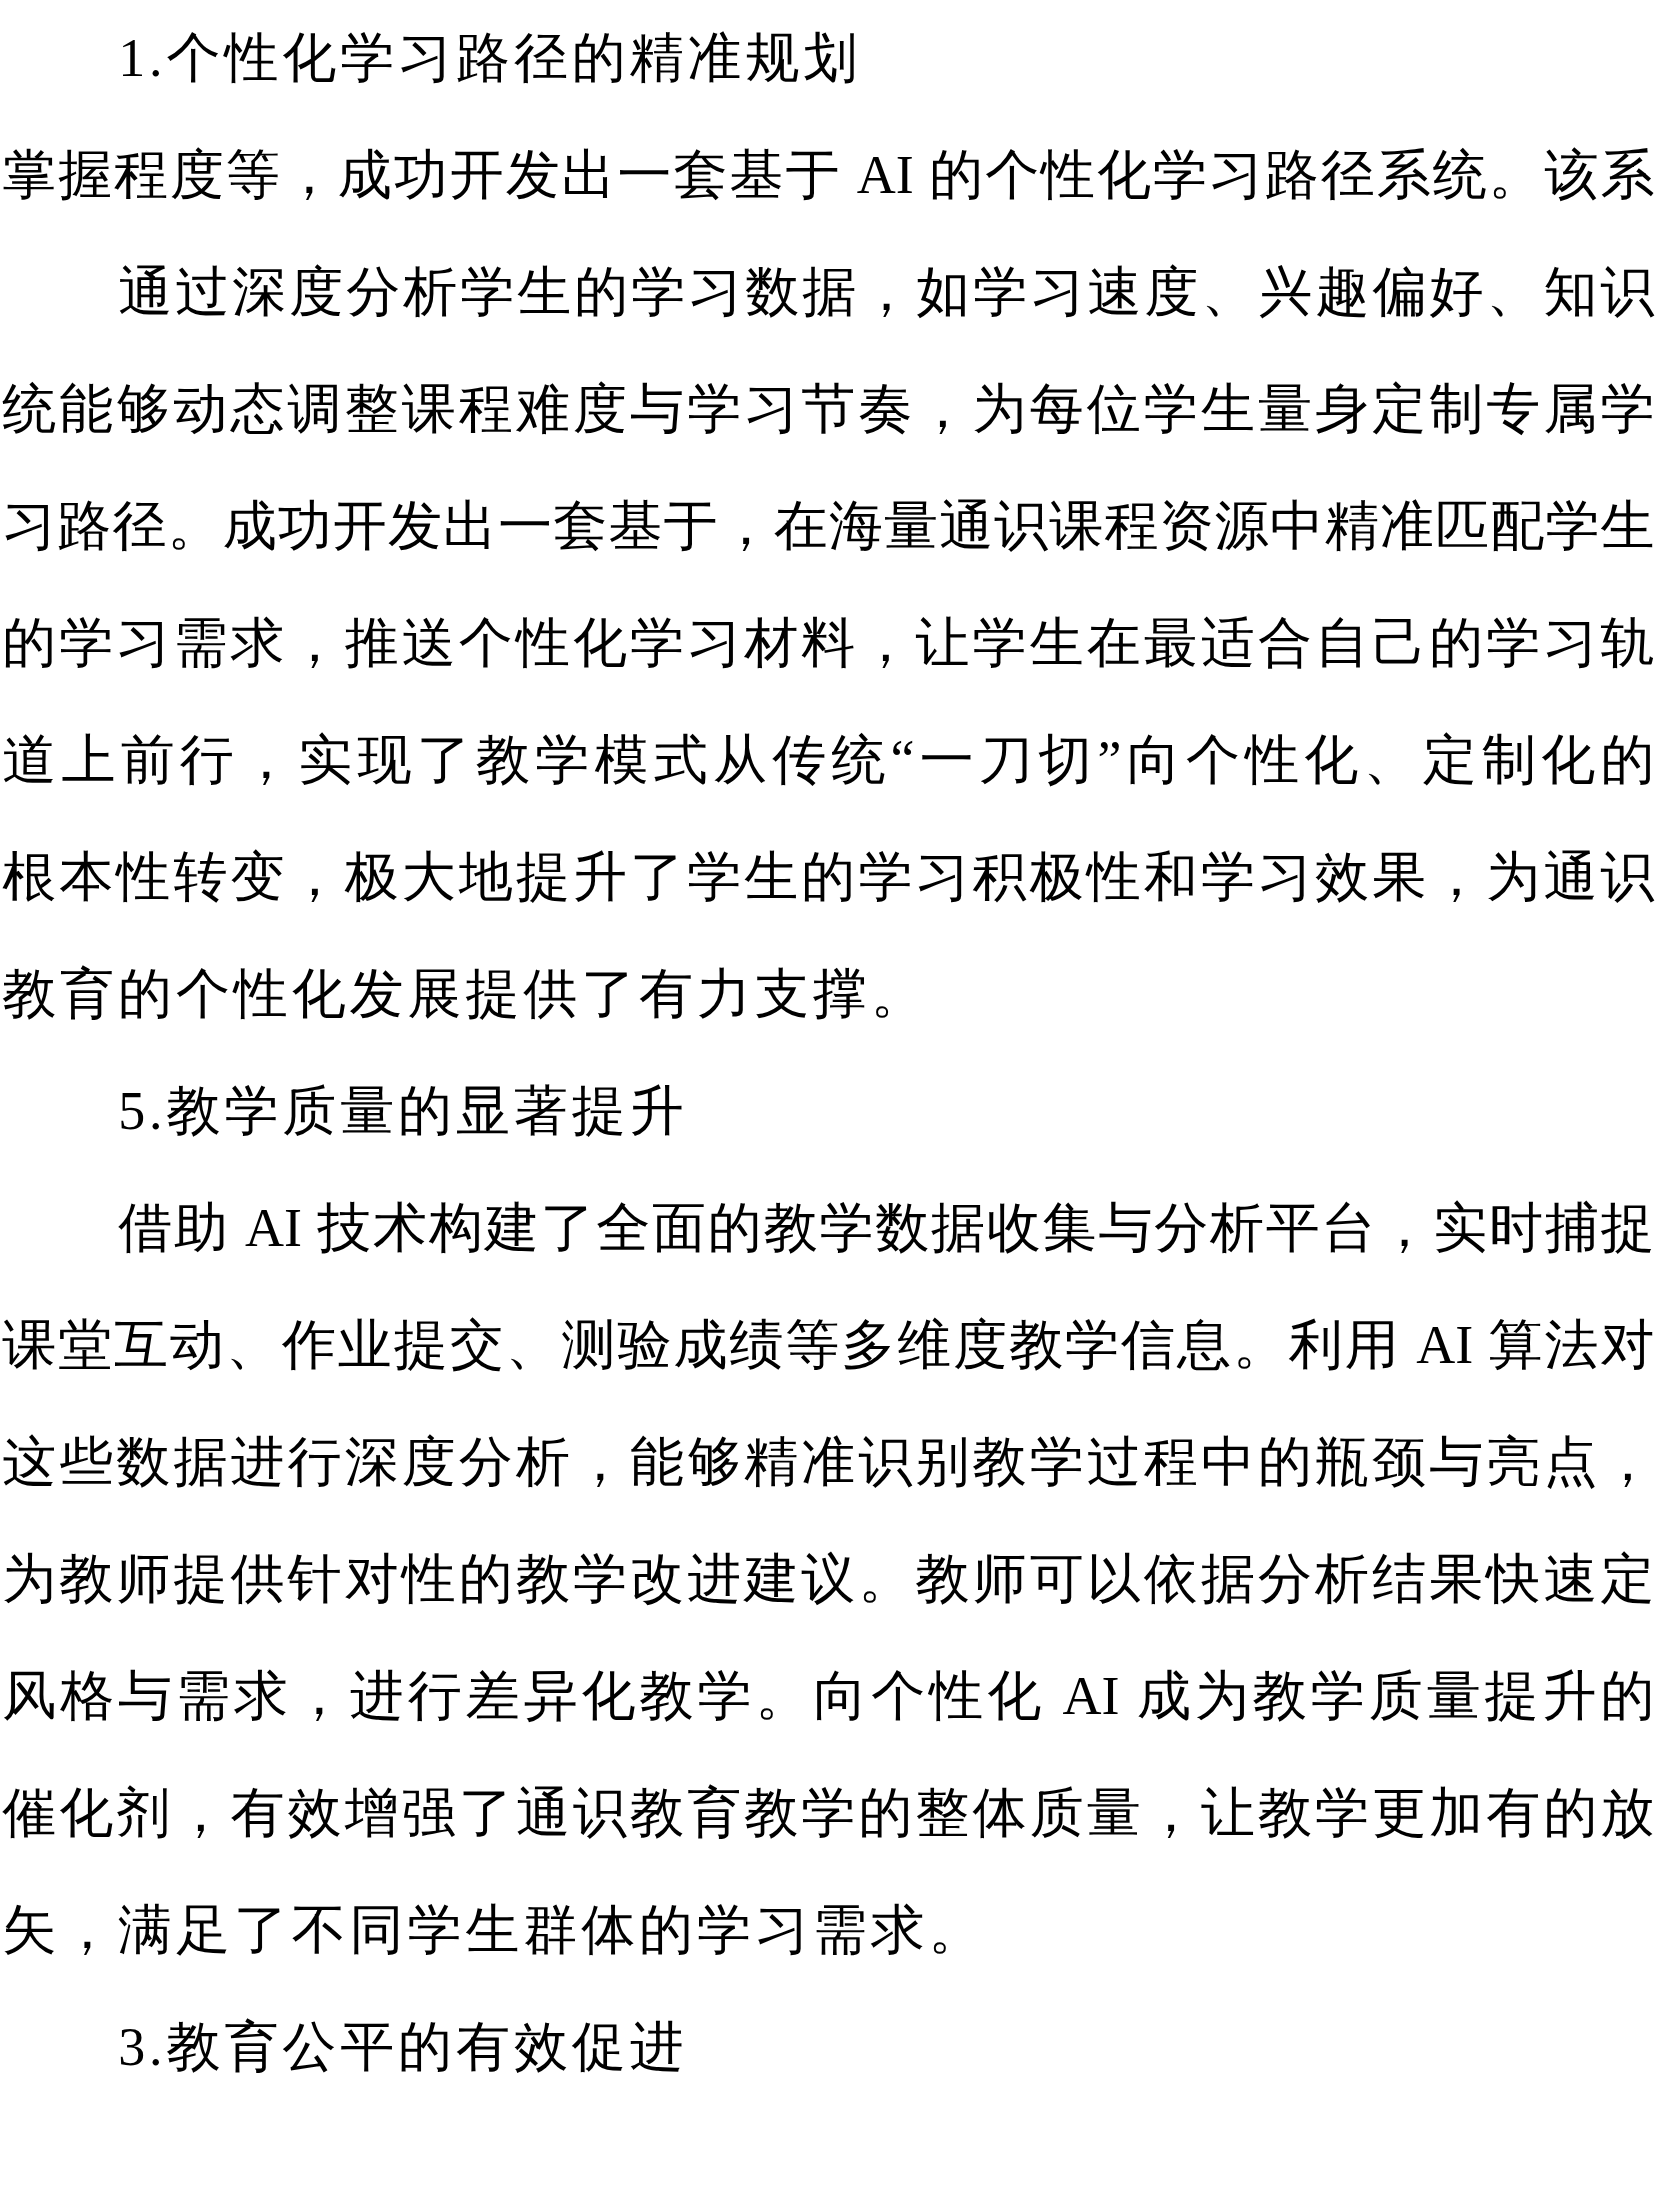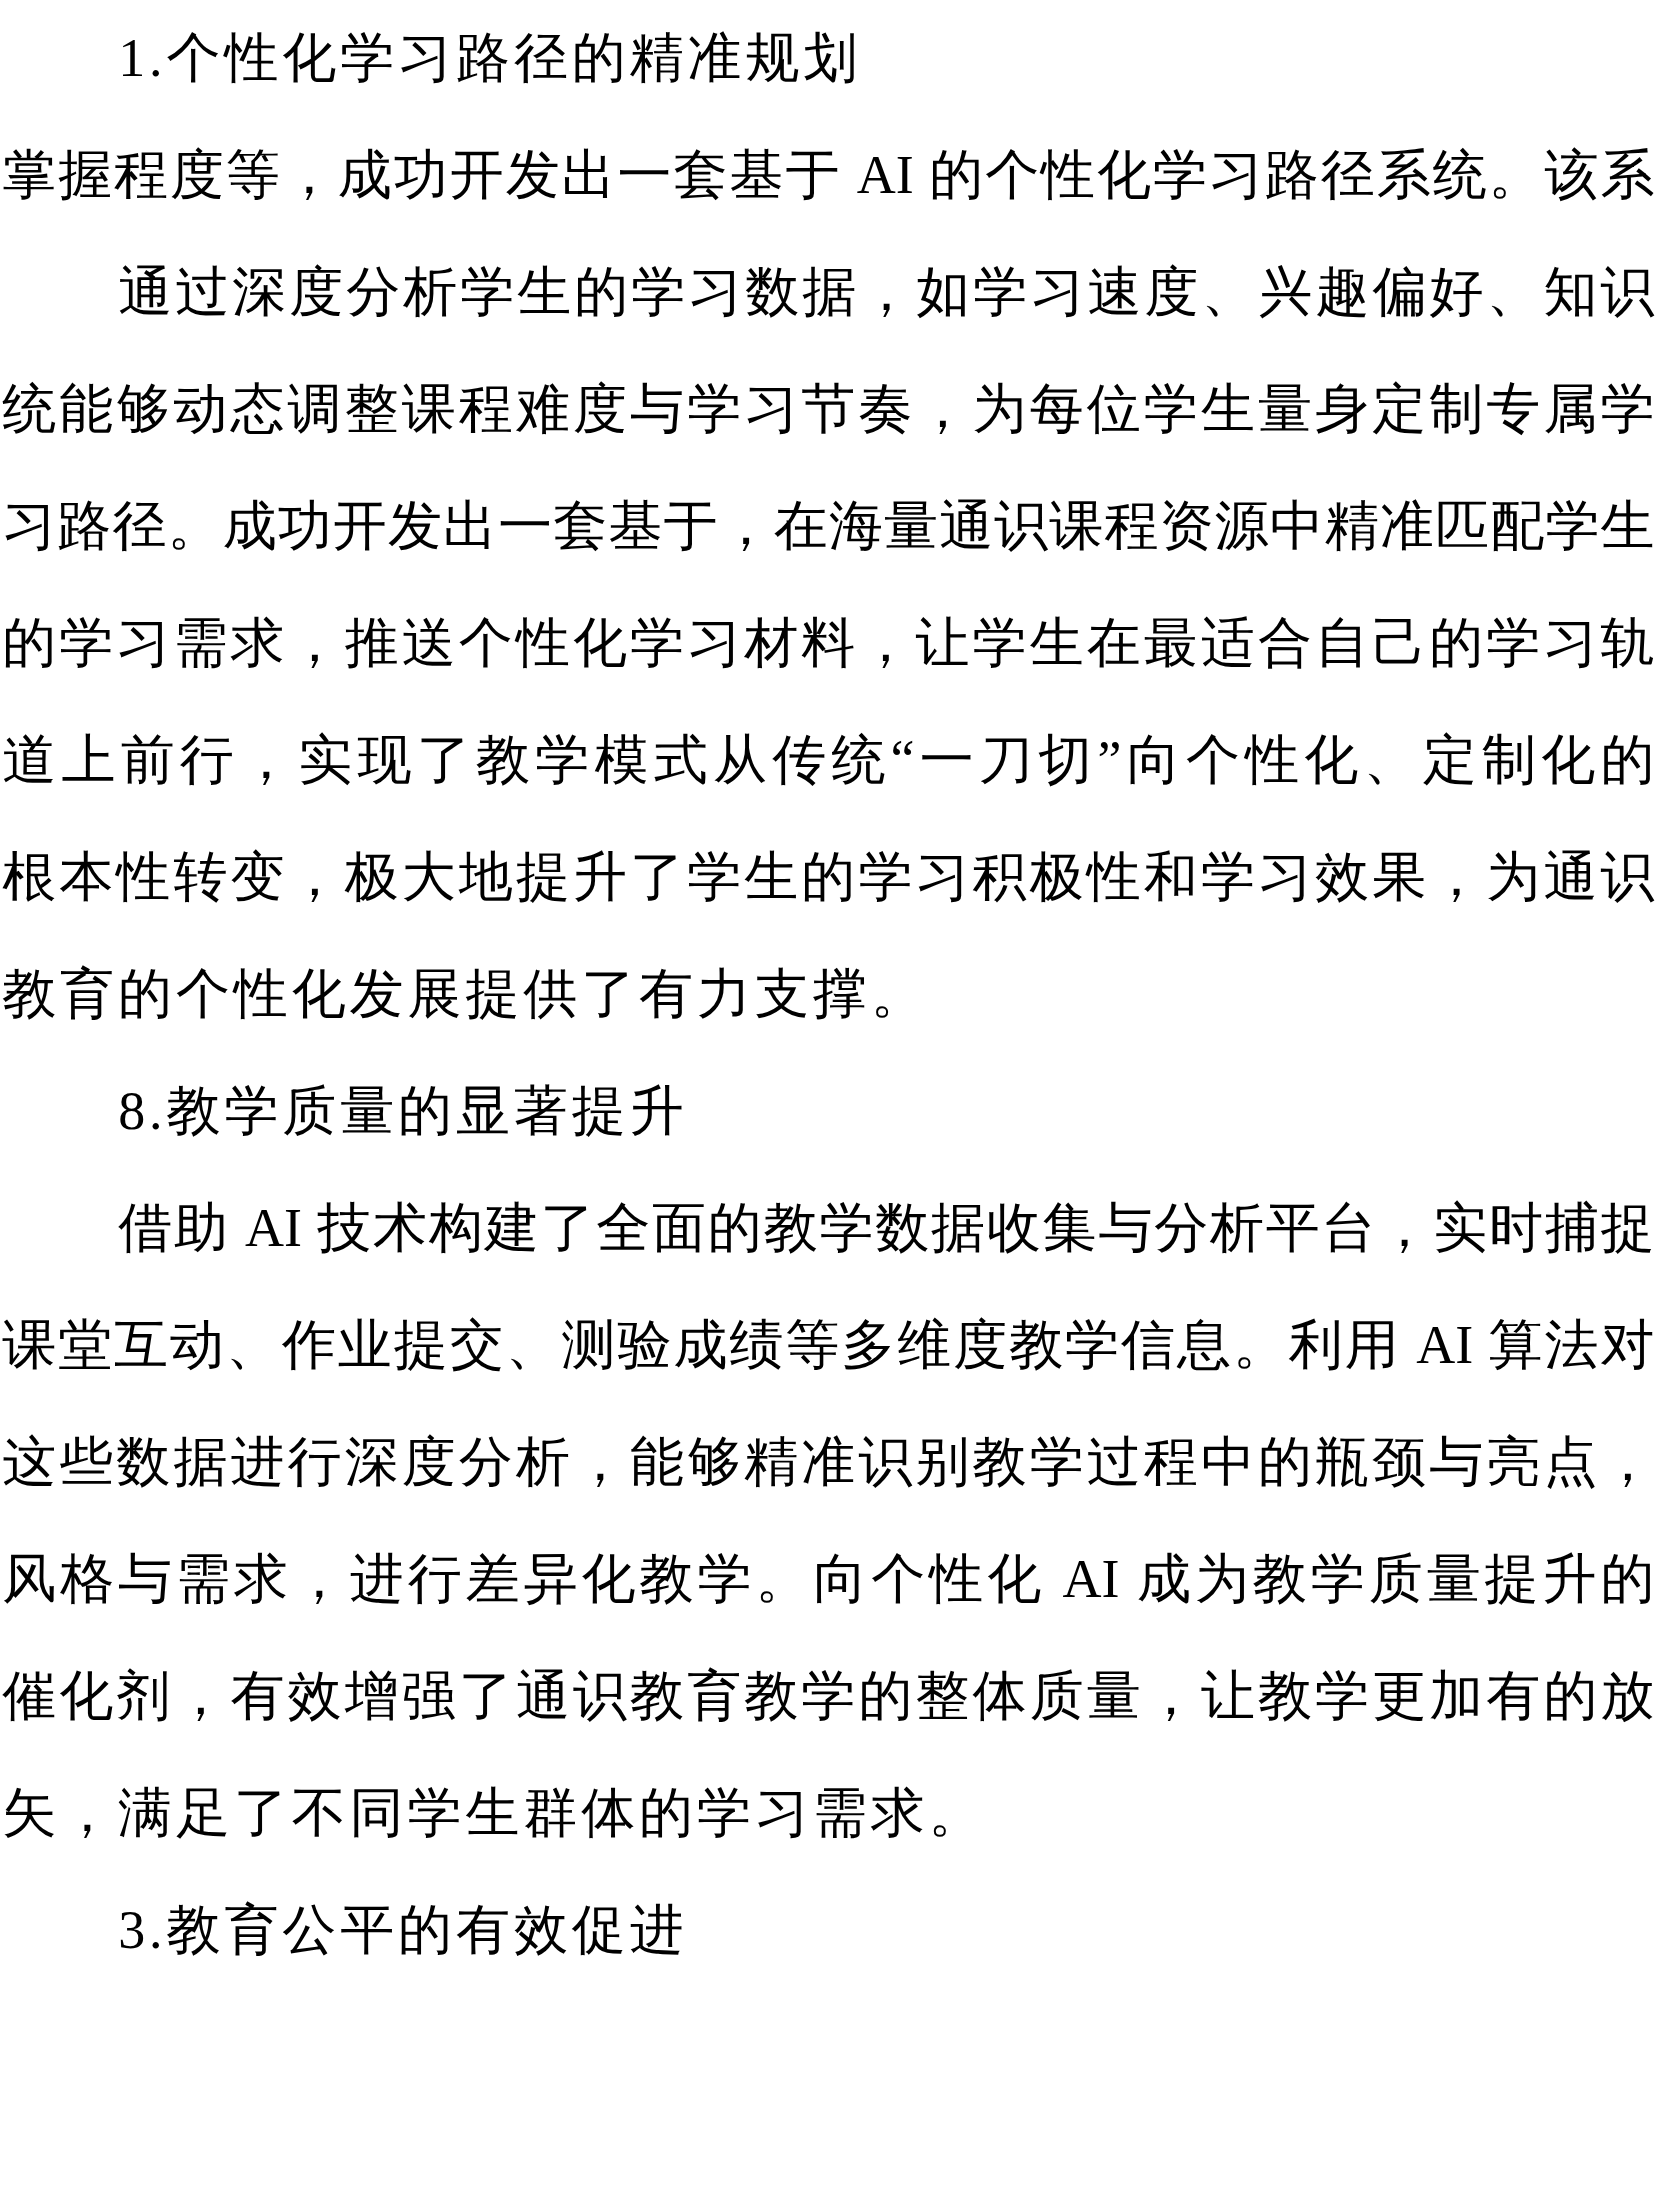--- a/index.html
+++ b/index.html
@@ -55,22 +55,23 @@
 <main class="page">
   <div class="line heading">1.个性化学习路径的精准规划</div>
   <div class="line">掌握程度等，成功开发出一套基于 AI 的个性化学习路径系统。该系</div>
   <div class="line start">通过深度分析学生的学习数据，如学习速度、兴趣偏好、知识</div>
   <div class="line">统能够动态调整课程难度与学习节奏，为每位学生量身定制专属学</div>
   <div class="line">习路径。成功开发出一套基于，在海量通识课程资源中精准匹配学生</div>
   <div class="line">的学习需求，推送个性化学习材料，让学生在最适合自己的学习轨</div>
   <div class="line">道上前行，实现了教学模式从传统“一刀切”向个性化、定制化的</div>
   <div class="line">根本性转变，极大地提升了学生的学习积极性和学习效果，为通识</div>
   <div class="line end">教育的个性化发展提供了有力支撑。</div>
-  <div class="line heading">8.教学质量的显著提升</div>
+  <div class="line heading">5.教学质量的显著提升</div>
   <div class="line start">借助 AI 技术构建了全面的教学数据收集与分析平台，实时捕捉</div>
   <div class="line">课堂互动、作业提交、测验成绩等多维度教学信息。利用 AI 算法对</div>
   <div class="line">这些数据进行深度分析，能够精准识别教学过程中的瓶颈与亮点，</div>
+  <div class="line">为教师提供针对性的教学改进建议。教师可以依据分析结果快速定</div>
   <div class="line">风格与需求，进行差异化教学。向个性化 AI 成为教学质量提升的</div>
   <div class="line">催化剂，有效增强了通识教育教学的整体质量，让教学更加有的放</div>
   <div class="line end">矢，满足了不同学生群体的学习需求。</div>
   <div class="line heading">3.教育公平的有效促进</div>
 </main>
 
 
 </body></html>

